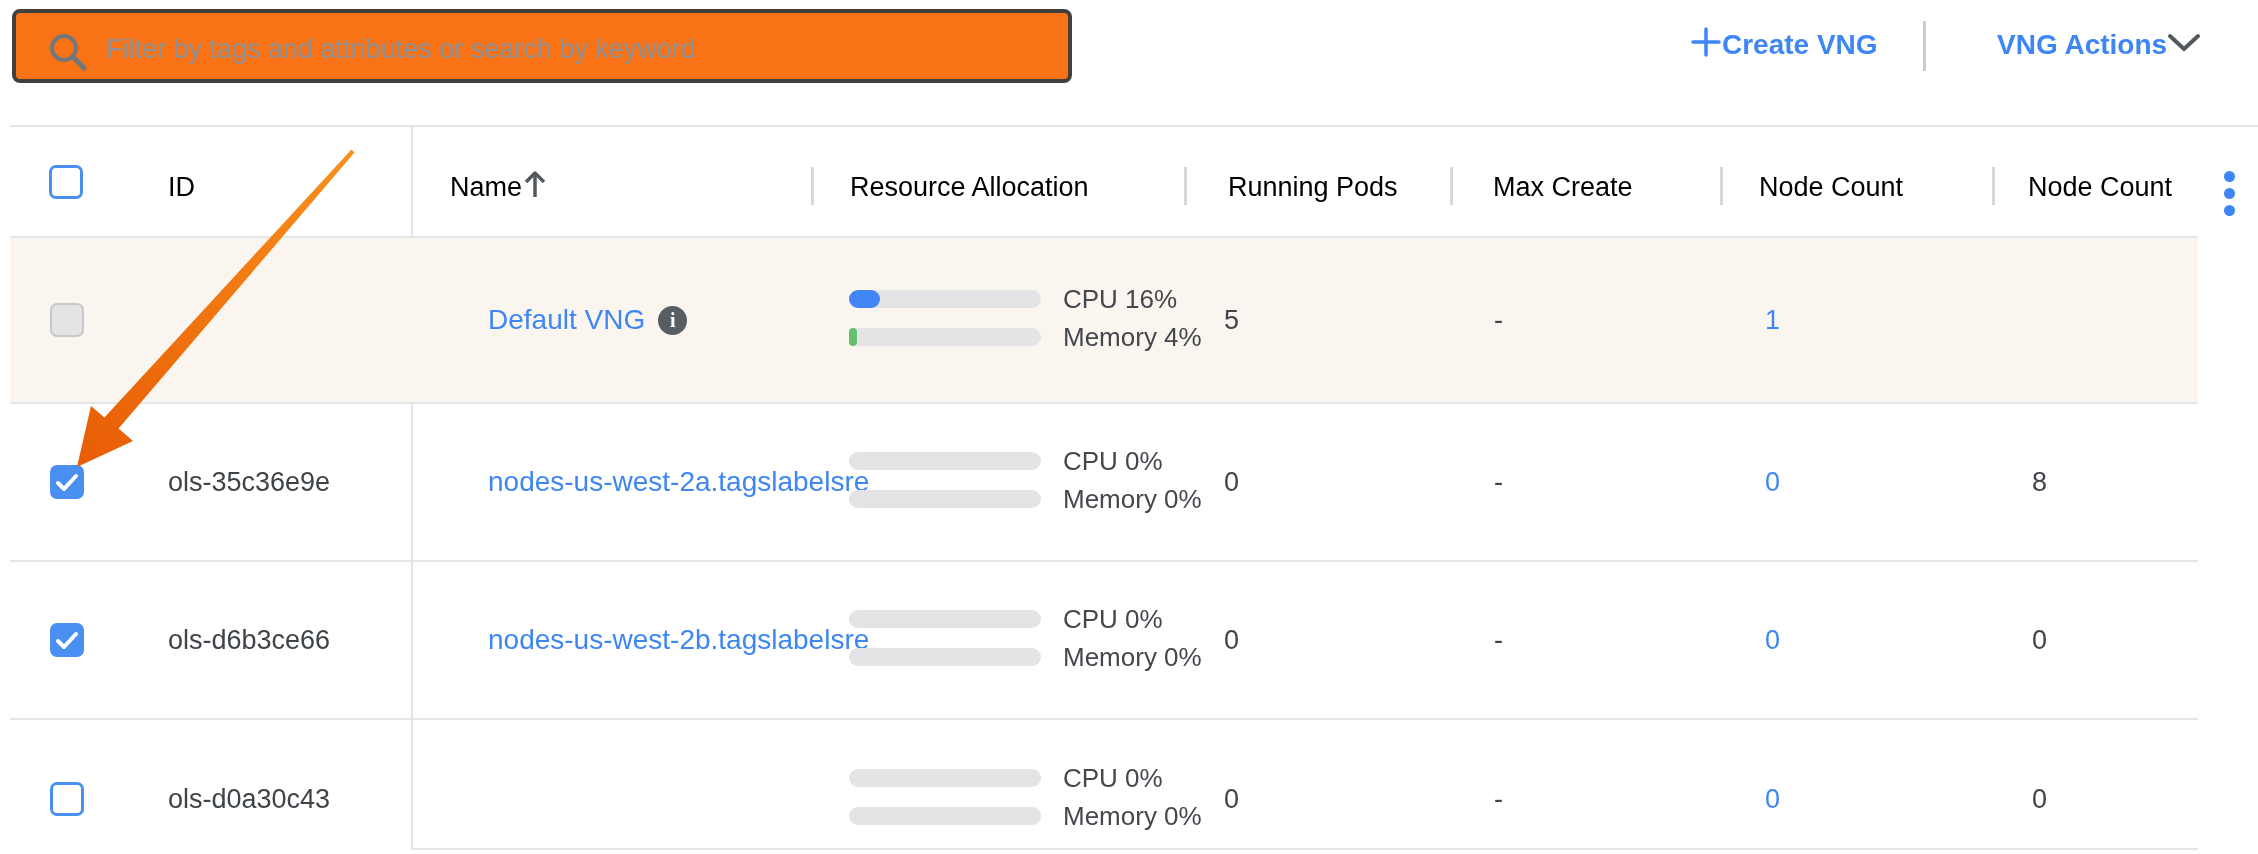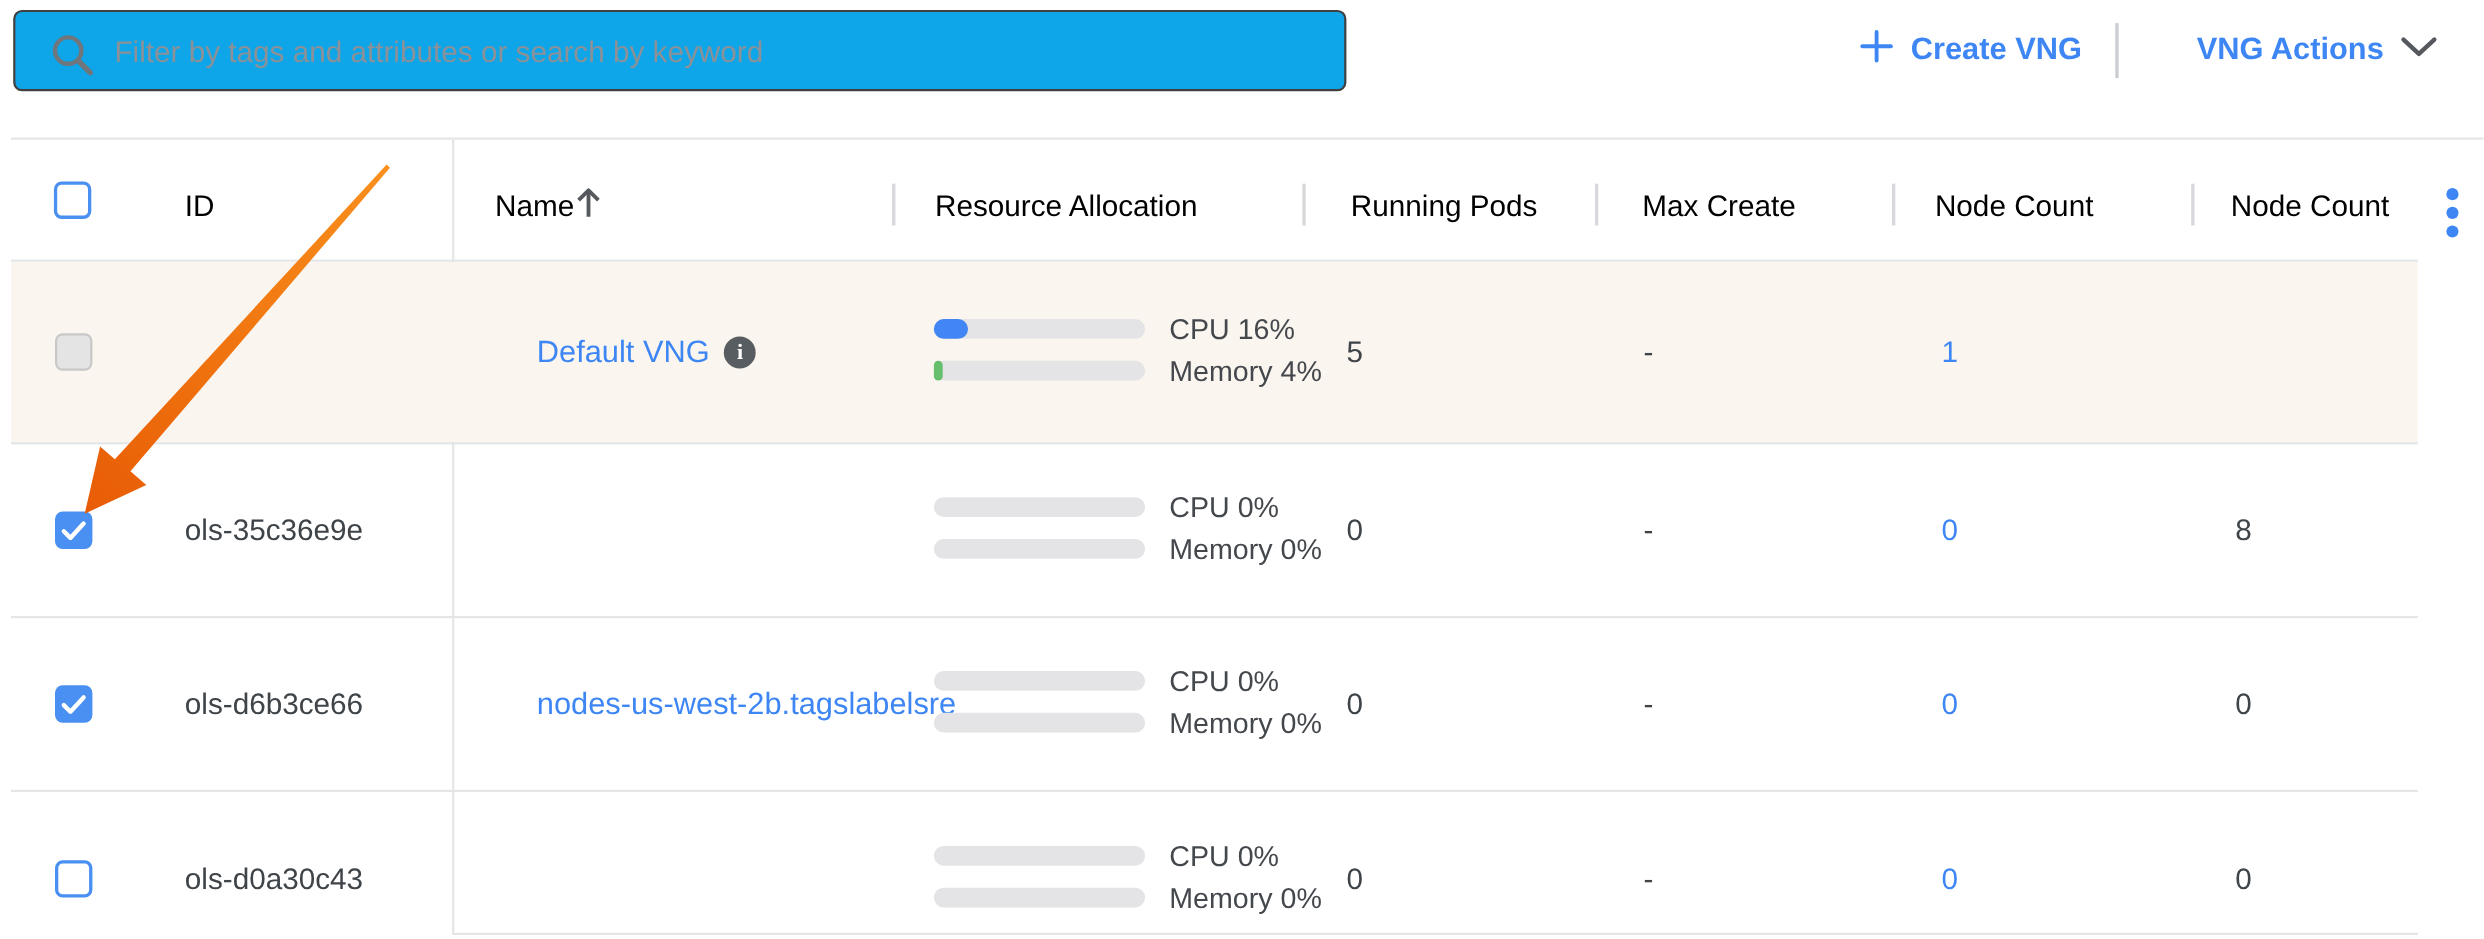--- a/index.html
+++ b/index.html
@@ -1,26 +1,26 @@
 <!DOCTYPE html>
 <html style="--accent-blue: #3d86f4; --checkbox-blue: #4a90f2; --cpu-bar: #4285f4; --memory-bar: #65bf6c; --row-highlight: #faf5ee; --arrow-orange: #ee6c0d; --border-gray: #e3e5e7; --text-dark: #3f4449; --placeholder-gray: #8b9197;"><head>
 <meta charset="utf-8">
 <style>
   html,body{margin:0;padding:0;background:#fff;}
   .stage{position:relative;width:2258px;height:854px;overflow:hidden;background:#fff;
          font-family:"Liberation Sans",sans-serif;color:var(--text-dark,#3f4449);}
 
   
-  .search-box{position:absolute;left:12px;top:9px;width:1212px;height:74px;box-sizing:border-box;
-              border:2px solid #404040;border-radius:8px;background:#0ea5e9;}
+  .search-box{position:absolute;left:12px;top:9px;width:1060px;height:74px;box-sizing:border-box;
+              border:4px solid #404040;border-radius:8px;background:#f97316;}
   .search-box input{position:absolute;left:88px;top:0;width:1120px;height:70px;border:none;outline:none;
               font-family:"Liberation Sans",sans-serif;font-size:27px;color:#3f4449;background:transparent;}
   .search-box input::placeholder{color:var(--placeholder-gray,#8b9197);opacity:1;}
   .search-icon{position:absolute;left:30px;top:17px;}
-  .topbtn{position:absolute;top:18px;height:54px;display:flex;align-items:center;gap:15px;cursor:pointer;
+  .topbtn{position:absolute;top:18px;height:54px;display:flex;align-items:center;cursor:pointer;
           color:var(--accent-blue,#3d86f4);font-size:28px;font-weight:700;white-space:nowrap;}
   .top-sep{position:absolute;left:1923px;top:21px;width:3px;height:50px;background:#c9cdd1;}
 
   
   .hline{position:absolute;height:2px;background:var(--border-gray,#e3e5e7);}
   .vline{position:absolute;width:2px;background:var(--border-gray,#e3e5e7);}
   .hdr-label{position:absolute;top:172px;height:30px;line-height:30px;font-size:27px;font-weight:500;color:#000000;white-space:nowrap;}
   .hdr-div{position:absolute;top:167px;width:3px;height:38px;background:#d6d8db;}
   .name-hdr{display:flex;align-items:center;}
   .dots{position:absolute;left:2224px;top:171px;display:flex;flex-direction:column;gap:6px;cursor:pointer;}
@@ -131,20 +131,23 @@
         <div class="cell" style="left:1214px;top:67px;">5</div>
         <div class="cell" style="left:1484px;top:67px;">-</div>
         <div class="cell blue" style="left:1755px;top:67px;">1</div>
         <div class="cell" style="left:2022px;top:67px;"></div>
       </div>
       <div class="row" style="top:404px;height:176px;">
         <span class="cb checked" style="top:61px;"><svg width="34" height="34" viewBox="0 0 34 34" fill="none">
             <polyline points="8,18 14,24 26,11" stroke="#fff" stroke-width="4" stroke-linecap="round" stroke-linejoin="round"></polyline>
           </svg></span>
         <div class="cell" style="left:158px;top:63px;">ols-35c36e9e</div>
+        <div class="namewrap" style="left:442px;top:61px;">
+          <span class="namelink">nodes-us-west-2a.tagslabelsre</span>
+        </div>
         <div class="track" style="top:48px;">
           <div class="fill" style="width: 0px; background: var(--cpu-bar);"></div>
         </div>
         <div class="barlabel" style="left:1053px;top:42px;">CPU 0%</div>
         <div class="track" style="top:86px;">
           <div class="fill" style="width: 0px; background: var(--memory-bar);"></div>
         </div>
         <div class="barlabel" style="left:1053px;top:80px;">Memory 0%</div>
         <div class="cell" style="left:1214px;top:63px;">0</div>
         <div class="cell" style="left:1484px;top:63px;">-</div>

